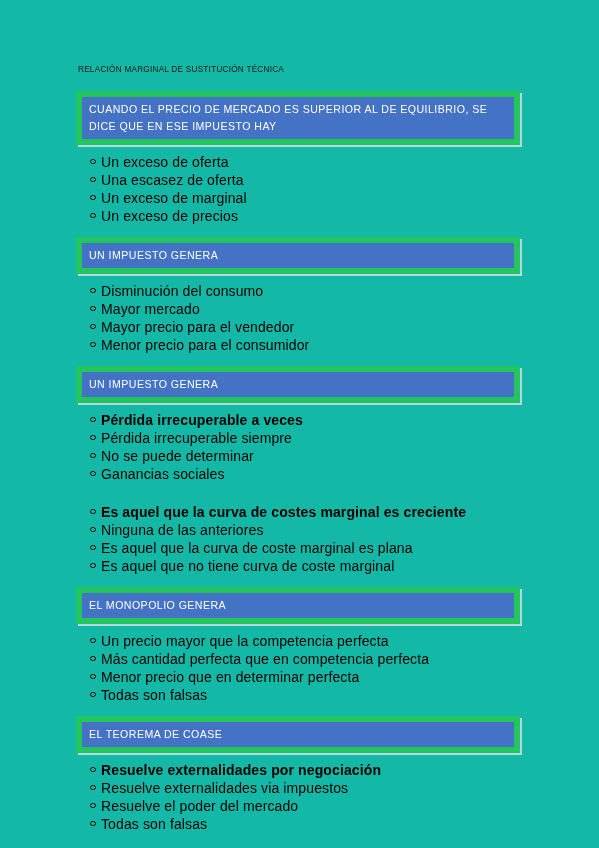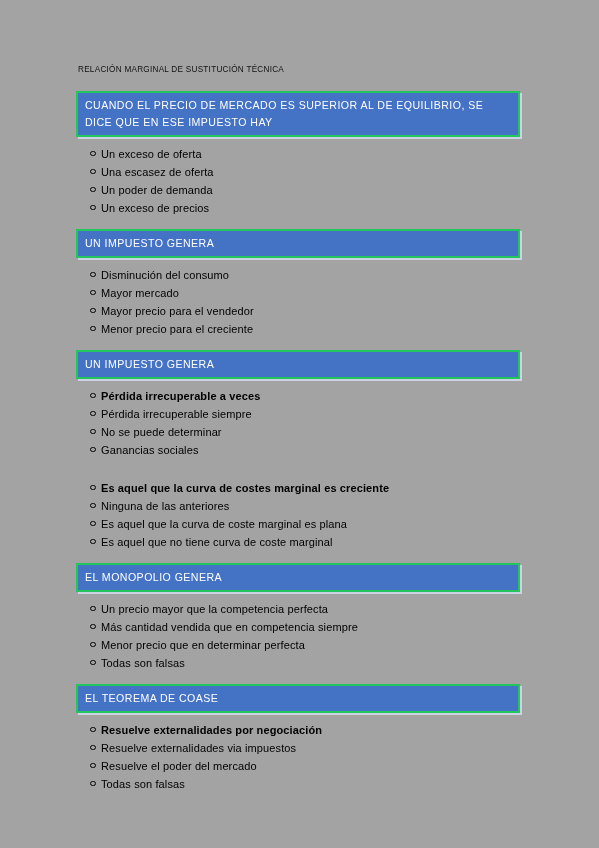--- a/index.html
+++ b/index.html
@@ -14,42 +14,42 @@
     color: #000000;
     position: relative;
     overflow: hidden;
   }
   .page {
     position: absolute;
     left: 0;
     top: 0;
     width: 599px;
     height: 848px;
-    background: #a3a3a3;
+    background: #14b8a6;
   }
   .doc-body {
     position: absolute;
     left: 76px;
     top: 64px;
     width: 444px;
   }
   .doc-title {
     font-size: 8.2px;
     letter-spacing: 0.25px;
     color: #111111;
     margin: 0 0 16px 2px;
     line-height: 11px;
     white-space: nowrap;
   }
   .question-block {
     margin-bottom: 0;
   }
   .q-header {
     background: #4472c4;
-    border: 2px solid #22c55e;
+    border: 6px solid #22c55e;
     box-shadow: 2px 2px 0 rgba(210, 220, 238, 0.85);
     color: #ffffff;
     font-size: 10.6px;
     letter-spacing: 0.45px;
     line-height: 17px;
     padding: 4px 0 4px 7px;
     box-sizing: border-box;
     width: 444px;
   }
   .q-header-line {
@@ -57,21 +57,21 @@
     white-space: nowrap;
   }
   .options {
     list-style: none;
     margin: 0;
     padding: 12px 0 0 0;
   }
   .option {
     display: flex;
     align-items: flex-start;
-    font-size: 11px;
+    font-size: 14px;
     line-height: 10px;
     letter-spacing: 0.12px;
     margin-bottom: 8px;
   }
   .option .bullet {
     flex: 0 0 auto;
     width: 25px;
     color: #000000;
     font-size: 7px;
     line-height: 10px;
@@ -115,21 +115,21 @@
             <li class="option">
               <span class="bullet"><span class="bullet-dot"></span></span>
               <span class="opt-text">Un exceso de oferta</span>
             </li>
             <li class="option">
               <span class="bullet"><span class="bullet-dot"></span></span>
               <span class="opt-text">Una escasez de oferta</span>
             </li>
             <li class="option">
               <span class="bullet"><span class="bullet-dot"></span></span>
-              <span class="opt-text">Un poder de demanda</span>
+              <span class="opt-text">Un exceso de marginal</span>
             </li>
             <li class="option">
               <span class="bullet"><span class="bullet-dot"></span></span>
               <span class="opt-text">Un exceso de precios</span>
             </li>
           </ul>
         </div>
         <div class="block-gap"></div>
         <div class="question-block">
           <div class="q-header">
@@ -143,21 +143,21 @@
             <li class="option">
               <span class="bullet"><span class="bullet-dot"></span></span>
               <span class="opt-text">Mayor mercado</span>
             </li>
             <li class="option">
               <span class="bullet"><span class="bullet-dot"></span></span>
               <span class="opt-text">Mayor precio para el vendedor</span>
             </li>
             <li class="option">
               <span class="bullet"><span class="bullet-dot"></span></span>
-              <span class="opt-text">Menor precio para el creciente</span>
+              <span class="opt-text">Menor precio para el consumidor</span>
             </li>
           </ul>
         </div>
         <div class="block-gap"></div>
         <div class="question-block">
           <div class="q-header">
             <span class="q-header-line">UN IMPUESTO GENERA</span>
           </div>
           <ul class="options">
             <li class="option correct">
@@ -204,21 +204,21 @@
           <div class="q-header">
             <span class="q-header-line">EL MONOPOLIO GENERA</span>
           </div>
           <ul class="options">
             <li class="option">
               <span class="bullet"><span class="bullet-dot"></span></span>
               <span class="opt-text">Un precio mayor que la competencia perfecta</span>
             </li>
             <li class="option">
               <span class="bullet"><span class="bullet-dot"></span></span>
-              <span class="opt-text">Más cantidad vendida que en competencia siempre</span>
+              <span class="opt-text">Más cantidad perfecta que en competencia perfecta</span>
             </li>
             <li class="option">
               <span class="bullet"><span class="bullet-dot"></span></span>
               <span class="opt-text">Menor precio que en determinar perfecta</span>
             </li>
             <li class="option">
               <span class="bullet"><span class="bullet-dot"></span></span>
               <span class="opt-text">Todas son falsas</span>
             </li>
           </ul>

